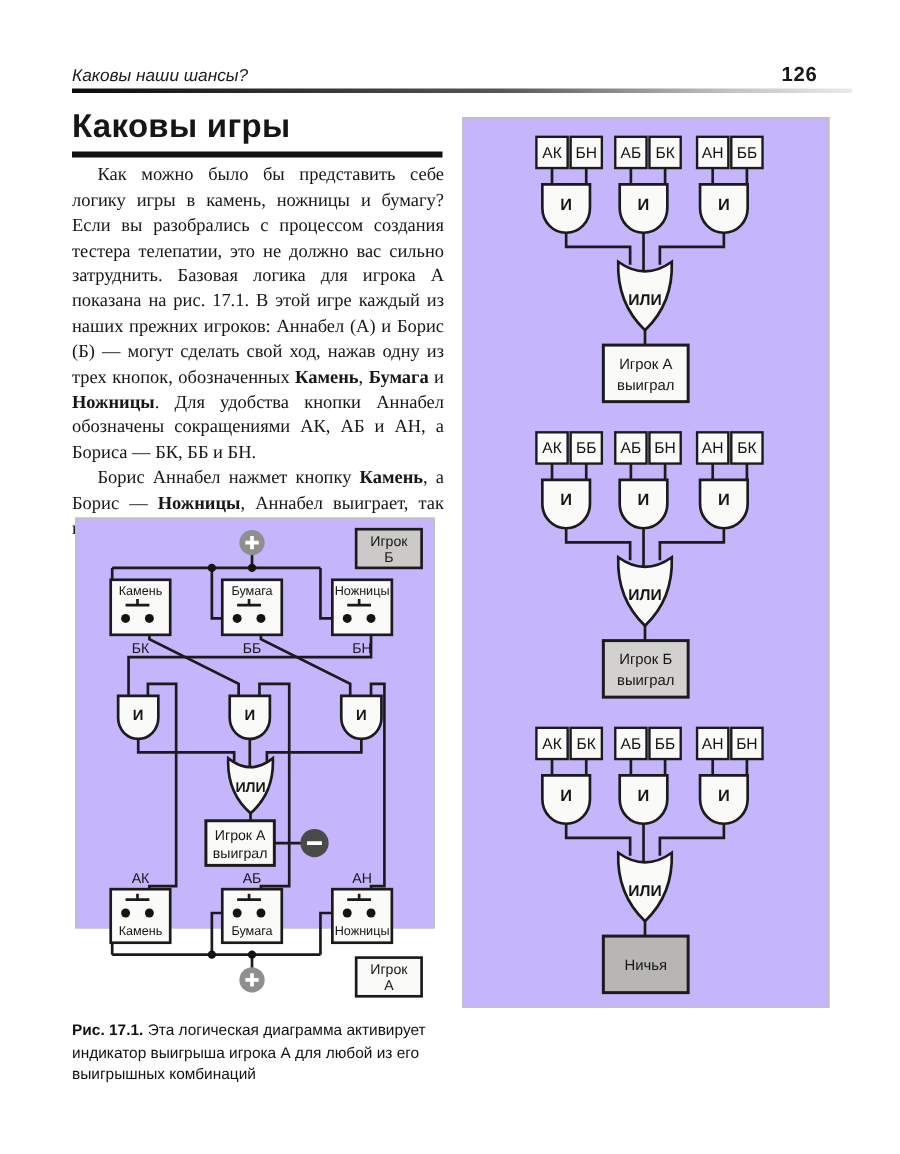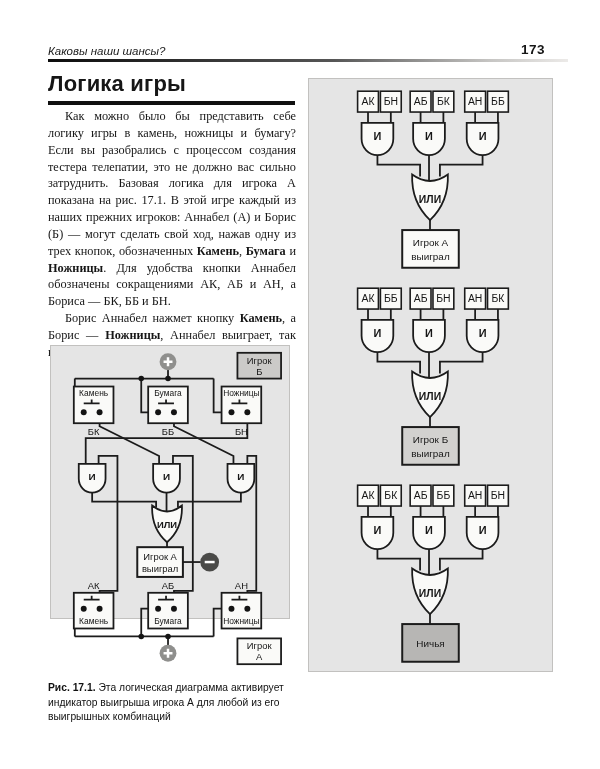--- a/index.html
+++ b/index.html
@@ -15,21 +15,21 @@
 
   .title{position:absolute;left:48px;top:71px;font-size:22px;font-weight:700;letter-spacing:0.2px;}
   .title-rule{position:absolute;left:48px;top:101px;width:247px;height:3.5px;background:#101010;}
 
   .bodytext{position:absolute;left:48px;top:108px;width:248px;
         font-family:"Liberation Serif",serif;font-size:12.3px;line-height:1.37;
         text-align:justify;}
   .bodytext p{margin:0;text-indent:17px;}
   .bodytext b{font-weight:700;}
 
-  .fig-panel{position:absolute;background:#e5e5e5;border:1px solid #c2c1bf;box-sizing:border-box;}
+  .fig-panel{position:absolute;background:#c4b5fd;border:1px solid #c2c1bf;box-sizing:border-box;}
   #fig1-panel{left:50px;top:345px;width:240px;height:274px;}
   #fig2-panel{left:308px;top:78px;width:245px;height:594px;}
 
   svg{display:block;}
   .wire path{stroke:#1b1b1b;stroke-width:1.8;fill:none;}
   .sym path{stroke:#1b1b1b;stroke-width:1.8;fill:none;}
   .gate{fill:#fafaf8;stroke:#1b1b1b;stroke-width:1.8;}
   .whitebox{fill:#fafaf8;stroke:#1b1b1b;stroke-width:1.8;}
   .graybox{fill:#cbcac8;stroke:#1b1b1b;stroke-width:1.8;}
   .ibox{fill:#fafaf8;stroke:#1b1b1b;stroke-width:1.6;}
@@ -50,25 +50,25 @@
   .caption .lbl{font-weight:700;text-align:center;}
   #cap1{width:248px;} #cap2{width:245px;}
 </style>
 </head>
 <body>
 
 <div class="page">
 
   <div class="running-head">
     <span class="rh-text">Каковы наши шансы?</span>
-    <span class="rh-num">173</span>
+    <span class="rh-num">126</span>
   </div>
   <div class="head-rule"></div>
 
-  <h1 class="title" style="margin:0;">Логика игры</h1>
+  <h1 class="title" style="margin:0;">Каковы игры</h1>
   <div class="title-rule"></div>
 
   <div class="bodytext">
     <p><span>Как можно было бы представить себе логику игры в камень, ножницы  и бумагу? Если вы разобрались с процессом создания тестера телепатии, это не должно вас сильно затруднить. Базовая логика для игрока А показана на рис. 17.1. В этой игре каждый из наших прежних игроков: Аннабел (А) и Борис (Б) — могут сделать свой ход, нажав одну из трех кнопок, обозначенных </span><b>Камень</b><span>, </span><b>Бумага</b><span> и </span><b>Ножницы</b><span>. Для удобства кнопки Аннабел обозначены сокращениями АК, АБ и АН, а Бориса — БК, ББ и БН.</span></p>
     <p><span>Борис Аннабел нажмет кнопку </span><b>Камень</b><span>, а Борис — </span><b>Ножницы</b><span>, Аннабел выиграет, так как камень затупляет ножницы. Если А на-</span></p>
   </div>
 
   <div class="fig-panel" id="fig1-panel">
     <svg viewBox="0 0 240 325" width="238" height="324">
       <g class="wire">

